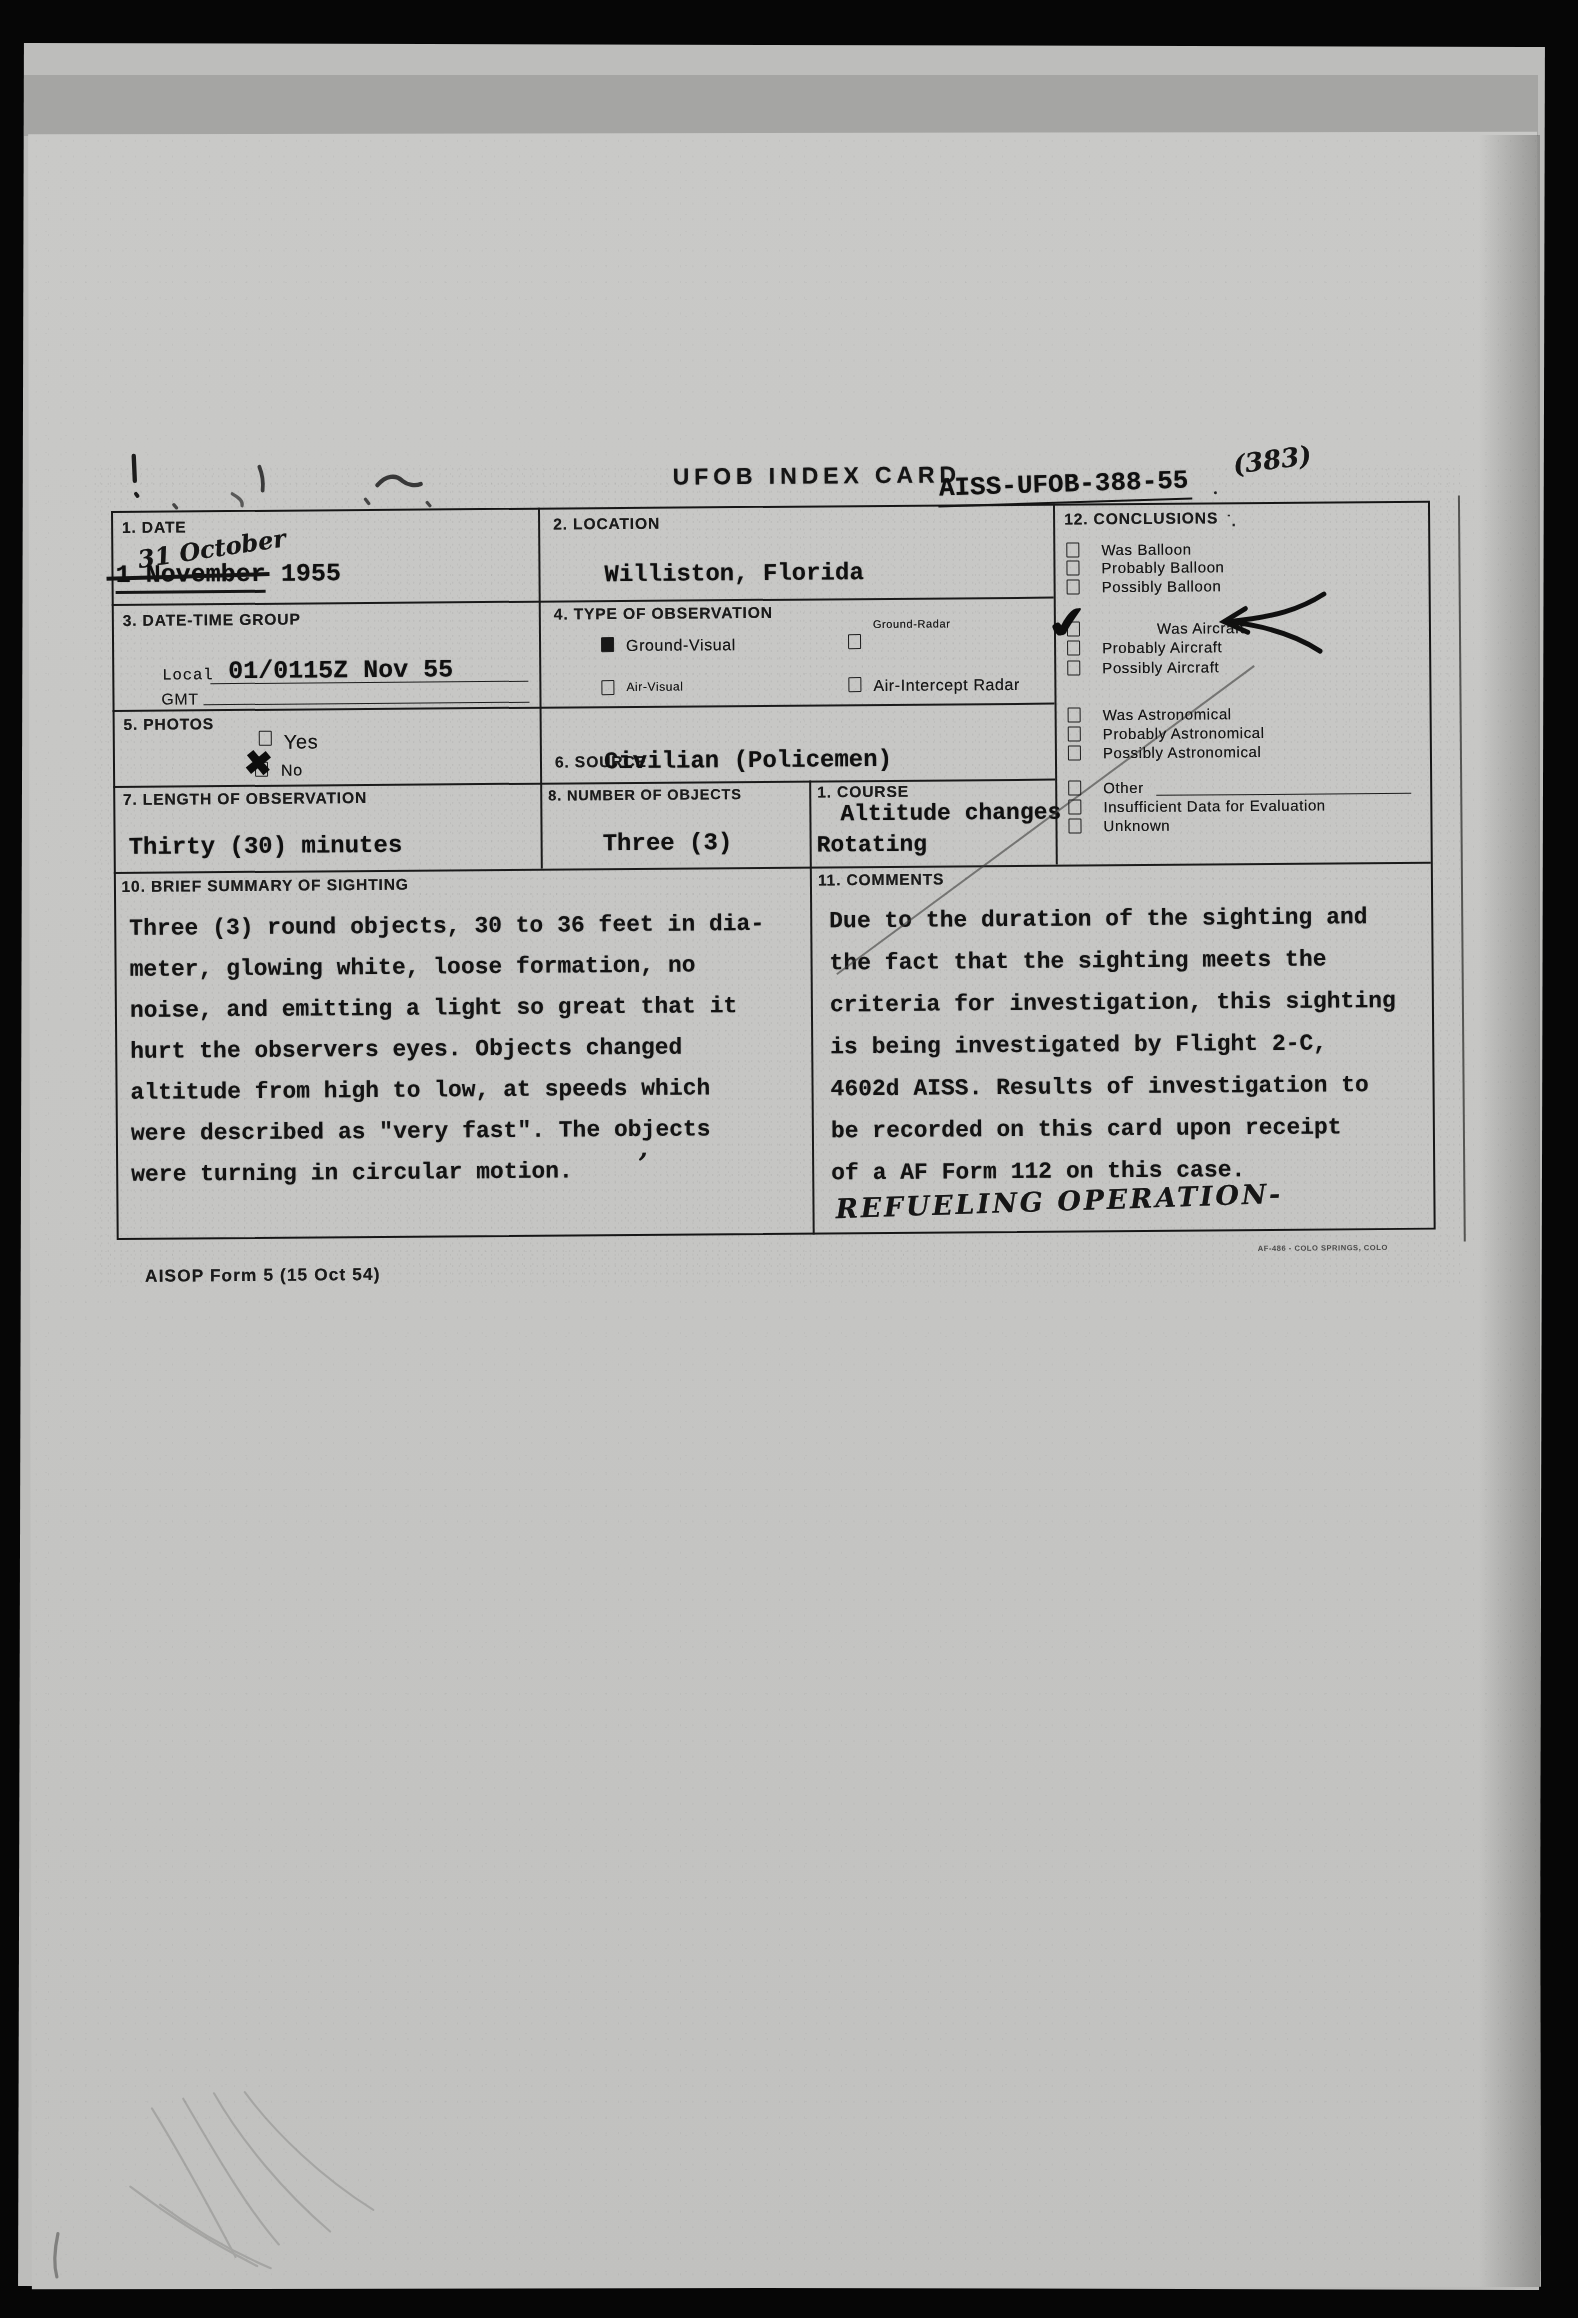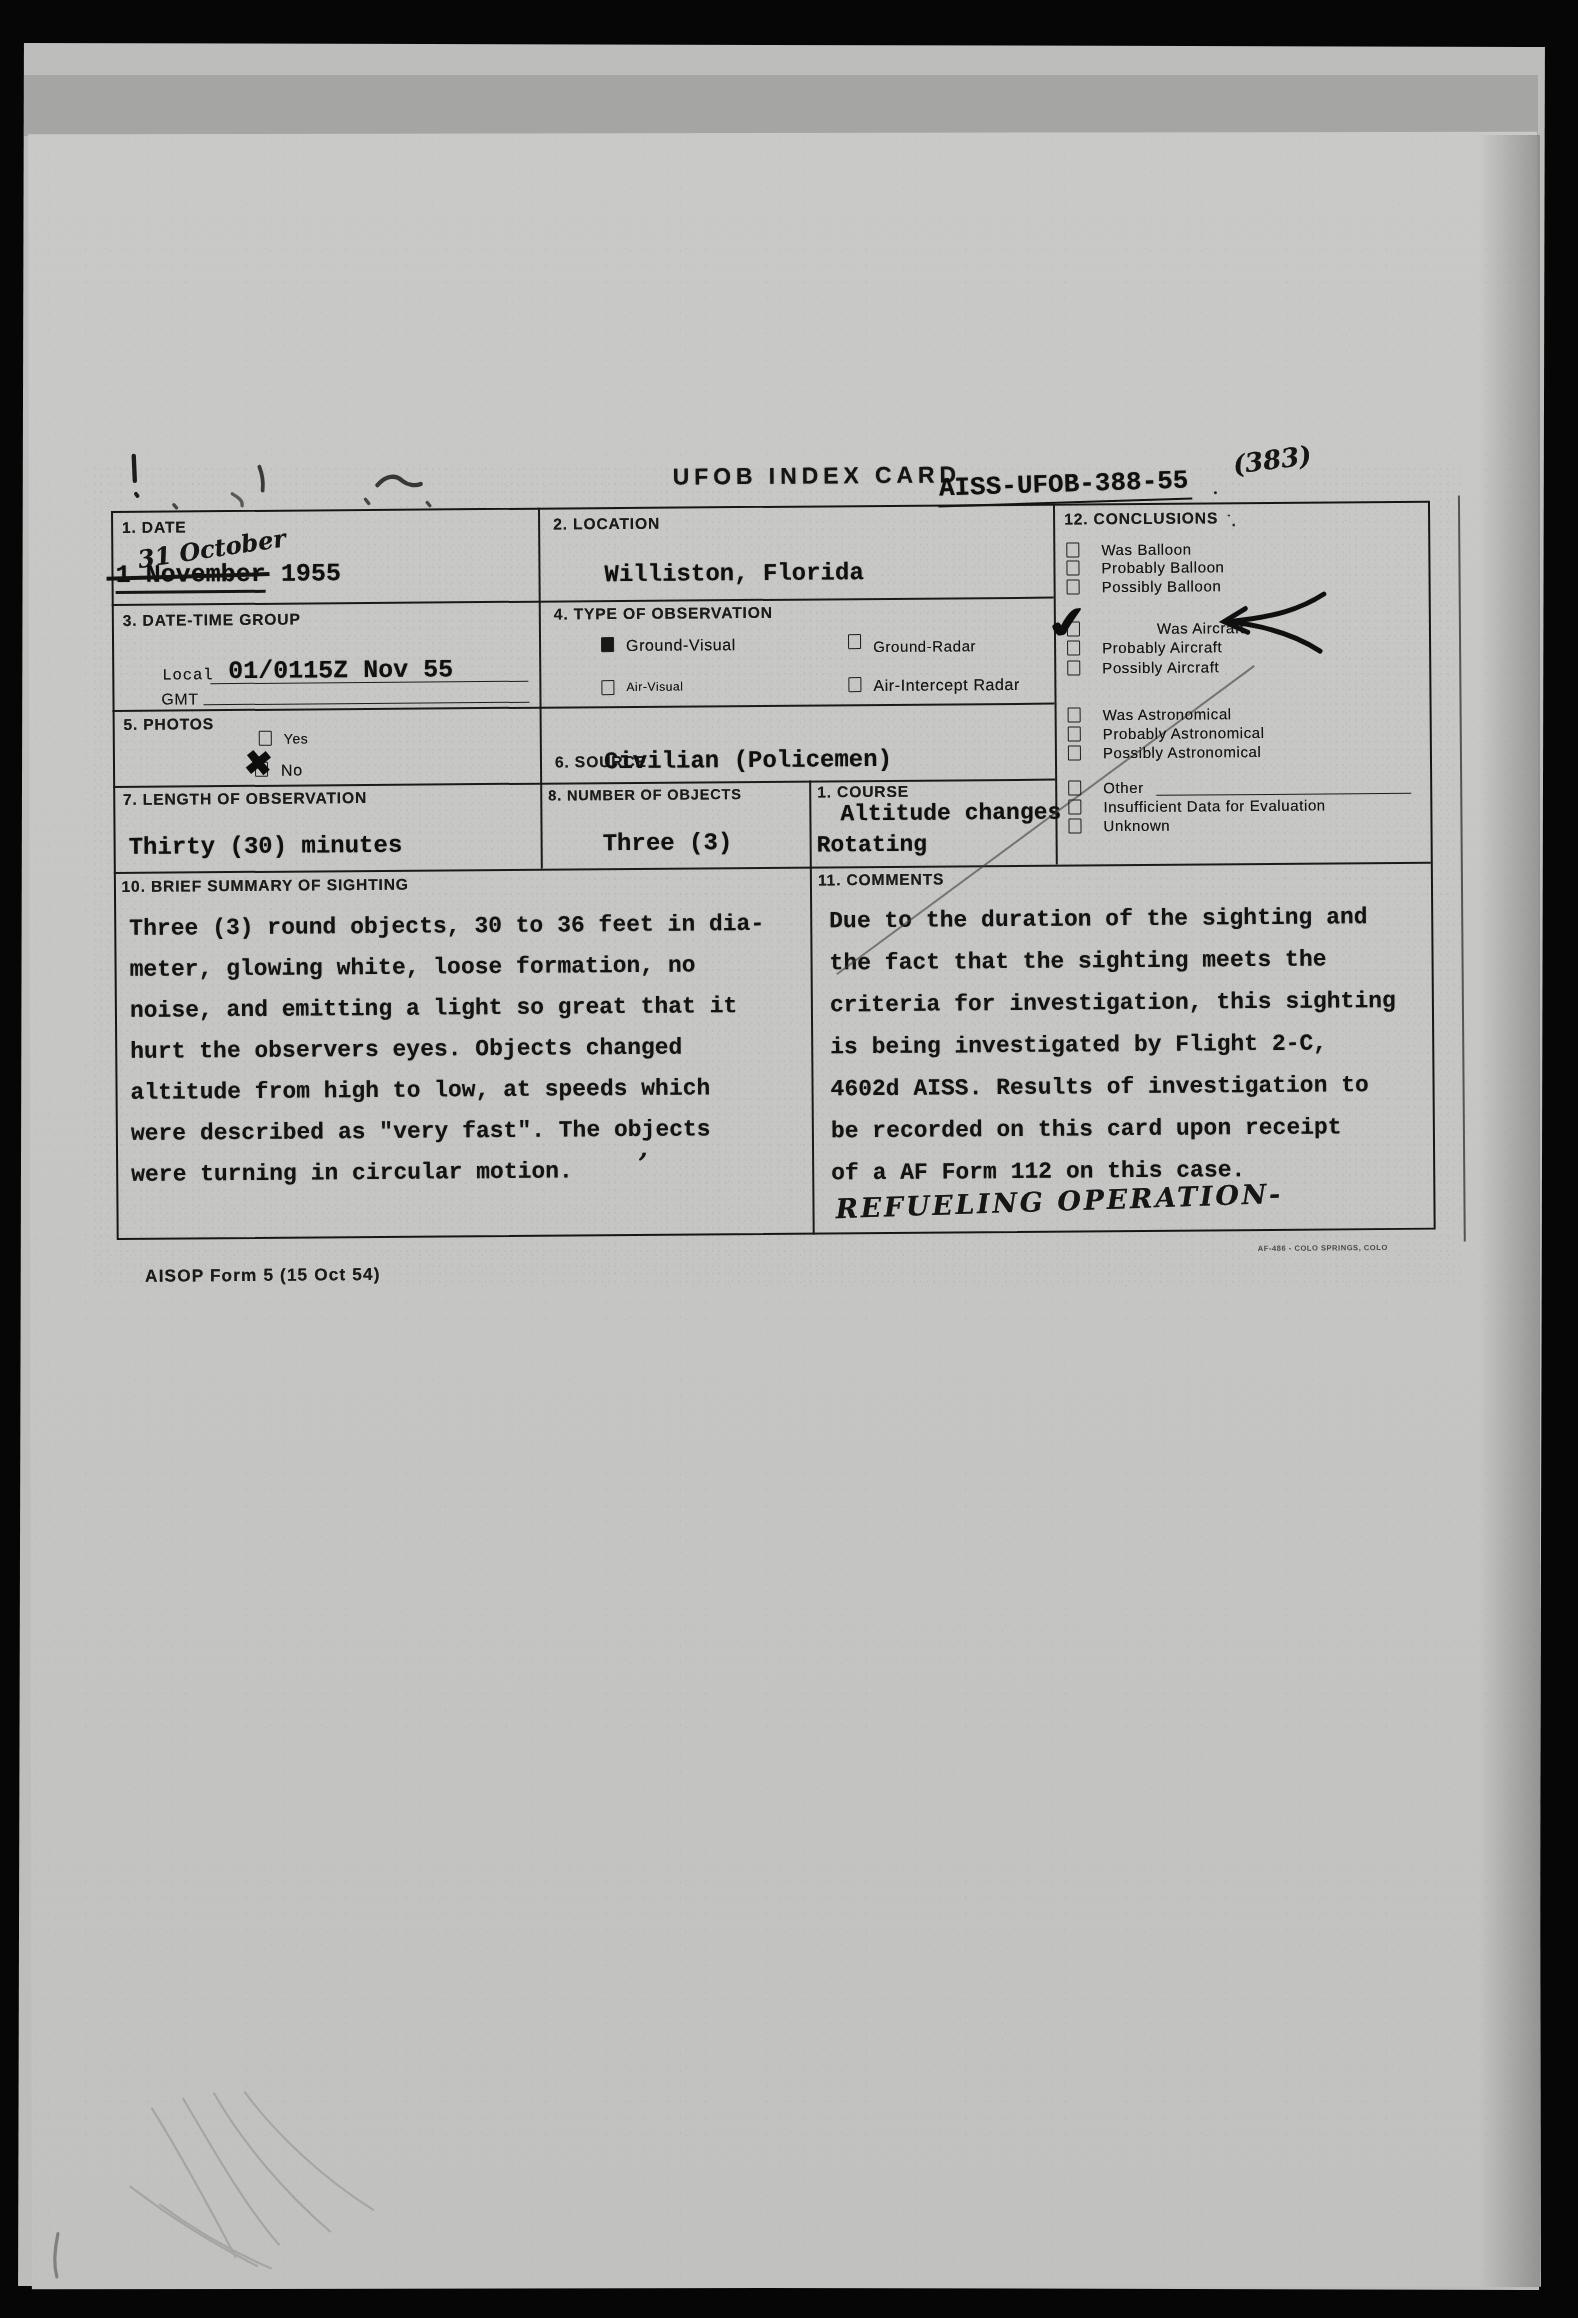--- a/index.html
+++ b/index.html
@@ -127,29 +127,29 @@
   <div class="abs print" style="left:50px;top:156px;font-family:Liberation Mono, monospace;">Local</div>
   <div class="fill-line" style="left:98px;top:156px;width:318px;height:17.3px;"></div>
   <div class="abs typed" style="left:116px;top:147px;font-size:25px;">01/0115Z Nov 55</div>
   <div class="abs print" style="left:49px;top:180px;">GMT</div>
   <div class="fill-line" style="left:91px;top:177px;width:326px;height:17.3px;"></div>
 
   <div class="abs lab" style="left:442px;top:98px;">4. TYPE OF OBSERVATION</div>
   <span class="cb checked" style="left:489px;top:130px;"></span>
   <div class="c-item-label" style="left:514px;top:130px;font-size:16px;">Ground-Visual</div>
   <span class="cb" style="left:736px;top:129px;"></span>
-  <div class="c-item-label" style="left:761px;top:133px;font-size:15px;">Ground-Radar</div>
+  <div class="c-item-label" style="left:761px;top:113px;font-size:11px;">Ground-Radar</div>
   <span class="cb" style="left:489px;top:173px;"></span>
   <div class="c-item-label" style="left:514px;top:173px;font-size:12px;">Air-Visual</div>
   <span class="cb" style="left:736px;top:172px;"></span>
   <div class="c-item-label" style="left:761px;top:172px;font-size:16px;">Air-Intercept Radar</div>
 
   <div class="abs lab" style="left:10.8px;top:205px;">5. PHOTOS</div>
   <span class="cb" style="left:146px;top:221px;"></span>
-  <div class="c-item-label" style="left:171px;top:221px;font-size:14px;">Yes</div>
+  <div class="c-item-label" style="left:171px;top:221px;font-size:20px;">Yes</div>
   <span class="cb" style="left:142px;top:252px;"></span>
   <div class="c-item-label" style="left:168px;top:252px;font-size:16px;">No</div>
   <div class="stamp checked" style="left:131px;top:233px;font-size:34px;font-weight:700;transform:rotate(6deg);">✖</div>
 
   <div class="abs lab" style="left:442px;top:204px;margin-top:42px;">6. SOURCE</div>
   <div class="abs typed" style="left:491px;top:241px;">Civilian (Policemen)</div>
 
   <div class="abs lab" style="left:9.7px;top:280px;">7. LENGTH OF OBSERVATION</div>
   <div class="abs typed" style="left:15px;top:323px;">Thirty (30) minutes</div>
 

